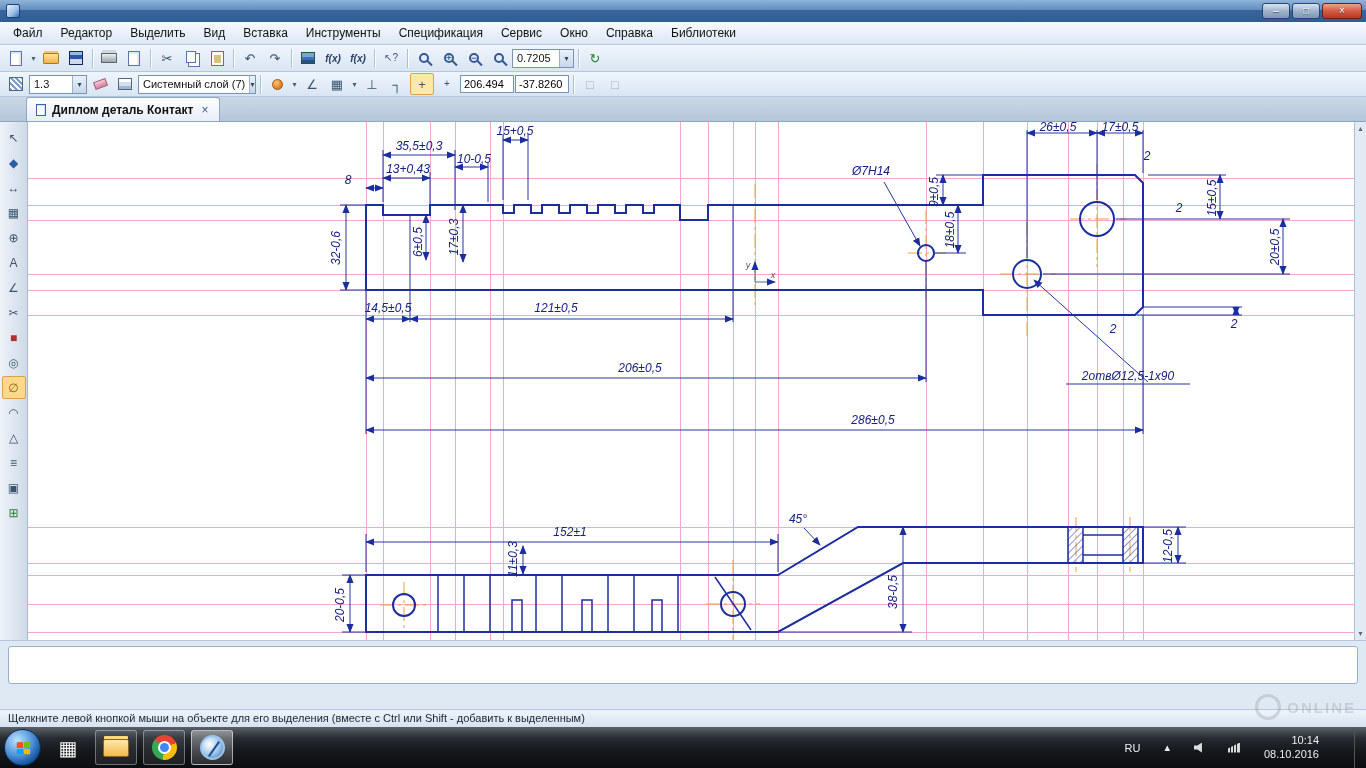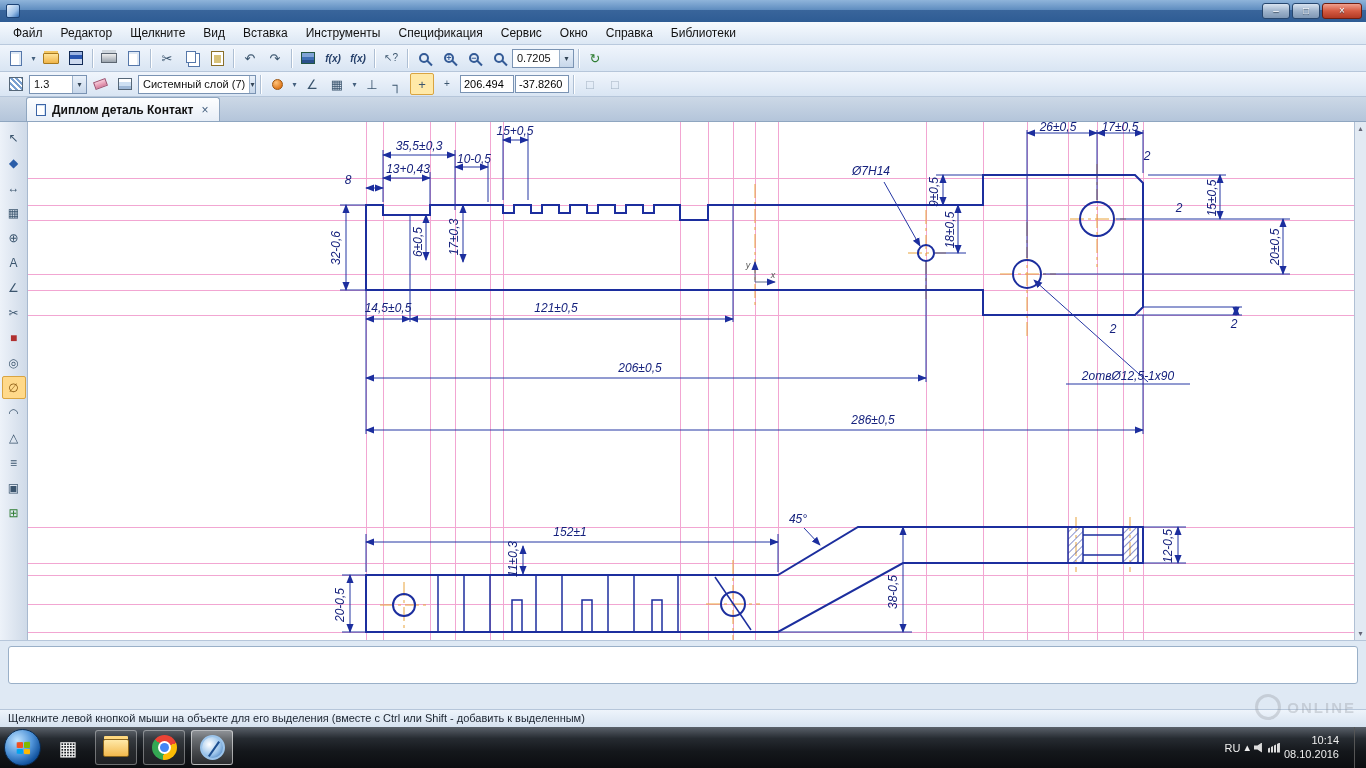--- a/index.html
+++ b/index.html
@@ -85,21 +85,21 @@
   .task-btn { width:42px; height:35px; border-radius:3px; display:flex; align-items:center; justify-content:center; border:1px solid transparent; }
   .task-btn.framed { border-color:rgba(255,255,255,.35); background:rgba(255,255,255,.08); }
   .task-btn.activeapp { border-color:rgba(255,255,255,.55); background:linear-gradient(rgba(255,255,255,.38),rgba(255,255,255,.12)); }
   .appsgrid { color:#f2f2f2; font-size:20px; line-height:1; }
   .exfolder { width:26px; height:18px; background:linear-gradient(#ffe9a8,#f3b94d); border:1px solid #8a651d; border-radius:2px; box-shadow:0 -4px 0 -1px #ffd87e; }
   .chrome { width:25px; height:25px; border-radius:50%; background:conic-gradient(from -50deg,#ea4335 0 33%,#fbbc05 0 66%,#34a853 0 100%); position:relative; }
   .chrome .ring { position:absolute; inset:6px; background:#fff; border-radius:50%; }
   .chrome .core { position:absolute; inset:8px; background:#4285f4; border-radius:50%; }
   .klogo { width:25px; height:25px; border-radius:50%; border:2px solid #9cc4ea; background:radial-gradient(circle at 35% 35%,#ffffff,#9cc4ea 55%,#2f6cb5); position:relative; }
   .klogo i { position:absolute; left:11px; top:3px; width:2px; height:18px; background:#1d4e8f; transform:rotate(35deg); }
-  .tray { margin-left:auto; display:flex; align-items:center; gap:4px; color:#eee; font-size:11px; }
+  .tray { margin-left:auto; display:flex; align-items:center; gap:24px; color:#eee; font-size:11px; }
   .spk { width:10px; height:10px; background:#ddd; clip-path:polygon(0 30%,35% 30%,80% 0,80% 100%,35% 70%,0 70%); }
   .net { width:12px; height:10px; background:linear-gradient(90deg,#ddd 0 2px,transparent 2px 3px,#ddd 3px 5px,transparent 5px 6px,#ddd 6px 8px,transparent 8px 9px,#ddd 9px 11px); clip-path:polygon(0 60%,100% 0,100% 100%,0 100%); }
   .clock { text-align:right; line-height:1.25; margin-right:11px; }
   .showdesk { width:8px; height:41px; border-left:1px solid #555; }
 
   .watermark { position:absolute; right:10px; bottom:48px; display:flex; align-items:center; gap:6px; opacity:.3; color:#8a8f96; }
   .watermark .wcirc { width:26px; height:26px; border:3px solid #8a8f96; border-radius:50%; }
   .watermark .wtxt { font-size:15px; font-weight:bold; letter-spacing:2px; }
 </style>
 </head>
@@ -110,21 +110,21 @@
   <span class="winbtns">
     <span class="wb">–</span>
     <span class="wb">□</span>
     <span class="wb close">×</span>
   </span>
 </div>
 
 <div class="menubar">
   <span class="mi">Файл</span>
   <span class="mi">Редактор</span>
-  <span class="mi">Щелкните</span>
+  <span class="mi">Выделить</span>
   <span class="mi">Вид</span>
   <span class="mi">Вставка</span>
   <span class="mi">Инструменты</span>
   <span class="mi">Спецификация</span>
   <span class="mi">Сервис</span>
   <span class="mi">Окно</span>
   <span class="mi">Справка</span>
   <span class="mi">Библиотеки</span>
 </div>
 

